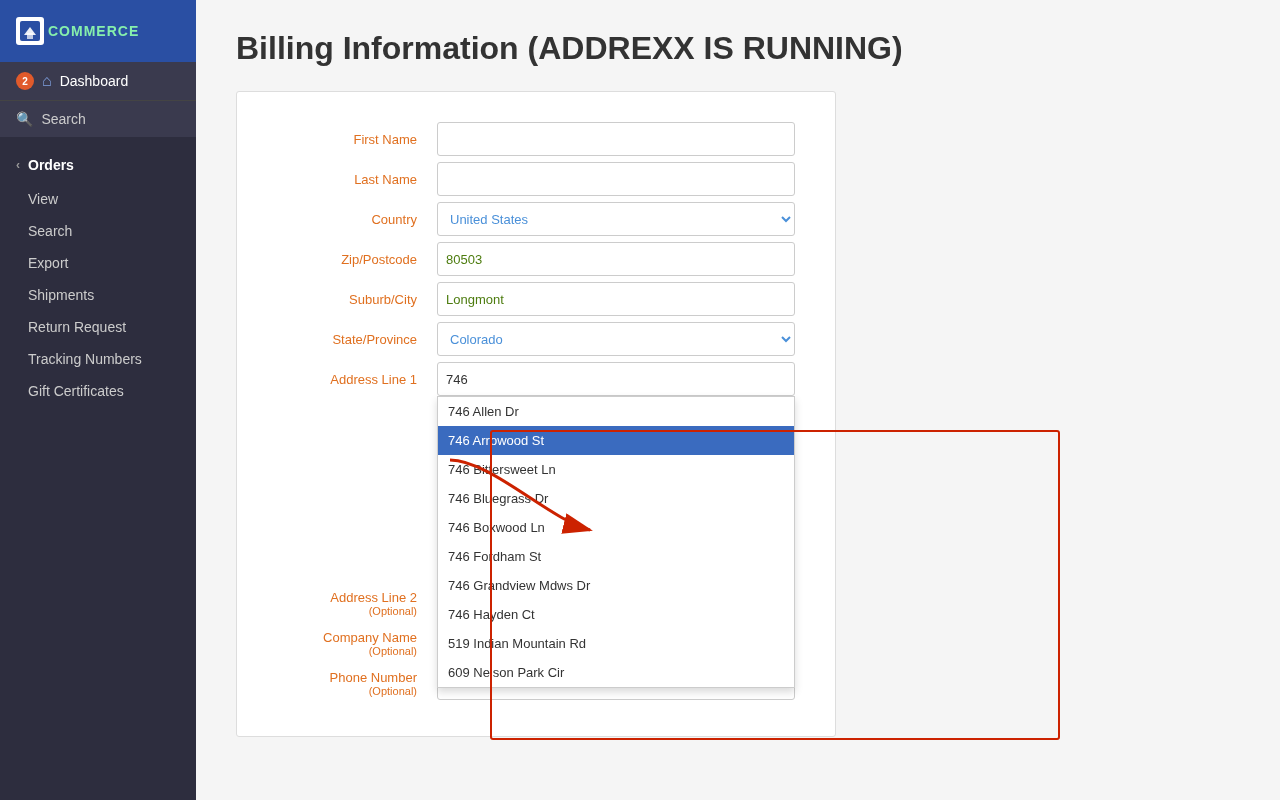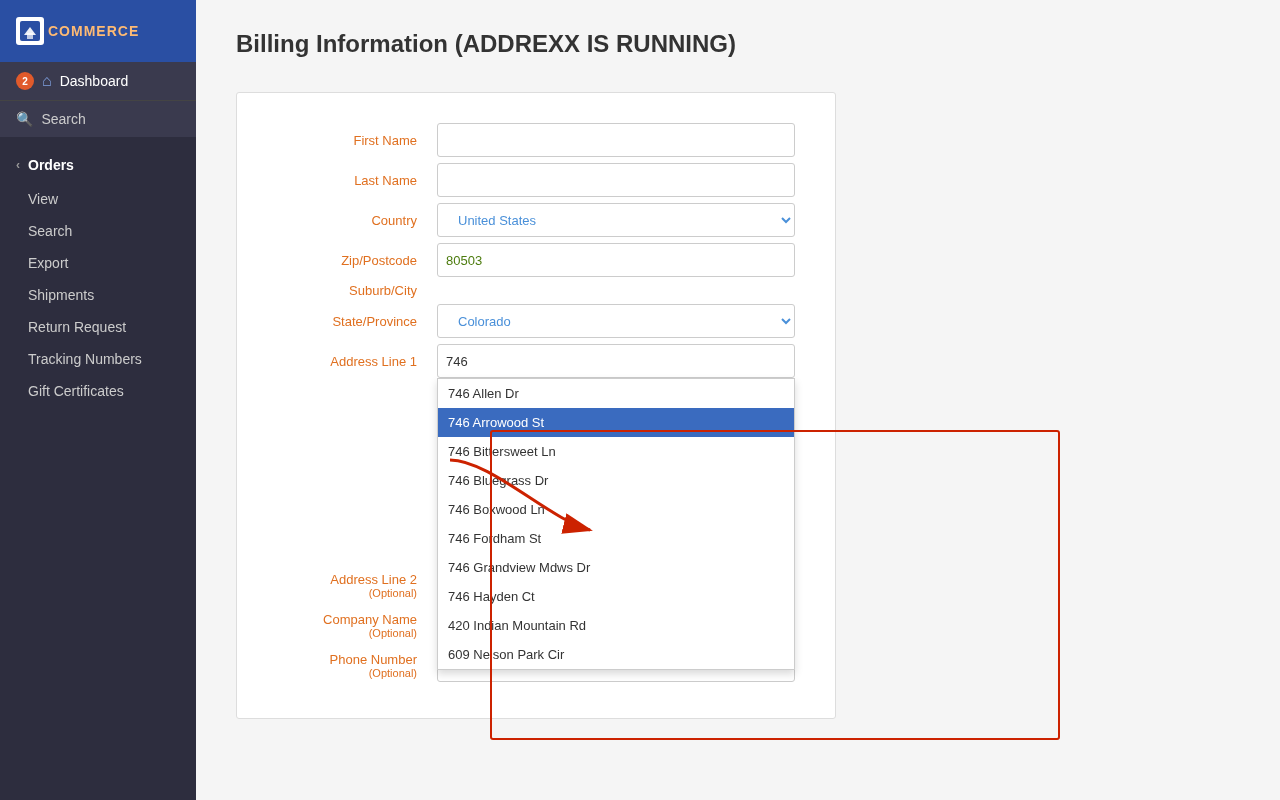--- a/index.html
+++ b/index.html
@@ -24,21 +24,21 @@
     .logo-icon {
       width: 28px; height: 28px;
       background: white;
       border-radius: 3px;
       display: inline-flex;
       align-items: center;
       justify-content: center;
       margin-right: 4px;
     }
     .logo-icon svg { width: 20px; height: 20px; }
-    .logo-commerce { color: #fdba74; font-size: 14px; font-weight: 700; letter-spacing: 1px; }
+    .logo-commerce { color: #86efac; font-size: 14px; font-weight: 700; letter-spacing: 1px; }
 
     
     .sidebar-dashboard {
       background: #3a3a4e;
       padding: 10px 16px;
       display: flex;
       align-items: center;
       gap: 8px;
       cursor: pointer;
     }
@@ -101,24 +101,24 @@
 
     
     #main {
       flex: 1;
       background: #f5f5f5;
       overflow-y: auto;
       padding: 30px 40px;
     }
 
     .page-title {
-      font-size: 24px;
+      font-size: 32px;
       font-weight: 600;
       color: #333;
-      margin-bottom: 34px;
+      margin-bottom: 24px;
     }
 
     .form-card {
       background: white;
       border: 1px solid #ddd;
       border-radius: 3px;
       padding: 30px 40px;
       max-width: 600px;
     }
 
@@ -142,21 +142,21 @@
       border-radius: 3px;
       padding: 0 8px;
       font-size: 13px;
       color: #4d7c0f;
     }
     .form-select {
       flex: 1;
       height: 34px;
       border: 1px solid #ccc;
       border-radius: 3px;
-      padding: 0 16px;
+      padding: 0 8px;
       font-size: 13px;
       color: #4a90d9;
       background: white;
       appearance: auto;
     }
 
     
     .autocomplete-wrapper {
       position: relative;
       flex: 1;
@@ -269,20 +269,21 @@
       </select>
     </div>
 
     <div class="form-row">
       <div class="form-label">Zip/Postcode</div>
       <input class="form-input" type="text" value="80503" style="">
     </div>
 
     <div class="form-row">
       <div class="form-label">Suburb/City</div>
+      <input class="form-input" type="text" value="Longmont" style="">
     </div>
 
     <div class="form-row">
       <div class="form-label">State/Province</div>
       <select class="form-select">
         <option>Colorado</option>
       </select>
     </div>
 
     <div class="form-row" style="position:relative;">
@@ -291,21 +292,21 @@
         <input class="autocomplete-input" type="text" value="746" style="">
         <div class="autocomplete-dropdown">
           <div class="dropdown-item">746 Allen Dr</div>
           <div class="dropdown-item selected">746 Arrowood St</div>
           <div class="dropdown-item">746 Bittersweet Ln</div>
           <div class="dropdown-item">746 Bluegrass Dr</div>
           <div class="dropdown-item">746 Boxwood Ln</div>
           <div class="dropdown-item">746 Fordham St</div>
           <div class="dropdown-item">746 Grandview Mdws Dr</div>
           <div class="dropdown-item">746 Hayden Ct</div>
-          <div class="dropdown-item">420 Indian Mountain Rd</div>
+          <div class="dropdown-item">519 Indian Mountain Rd</div>
           <div class="dropdown-item">609 Nelson Park Cir</div>
         </div>
       </div>
     </div>
 
     <div class="form-row" style="margin-top: 190px;">
       <div class="form-label-stack">
         <span class="form-label-main">Address Line 2</span>
         <span class="form-label-opt">(Optional)</span>
       </div>

